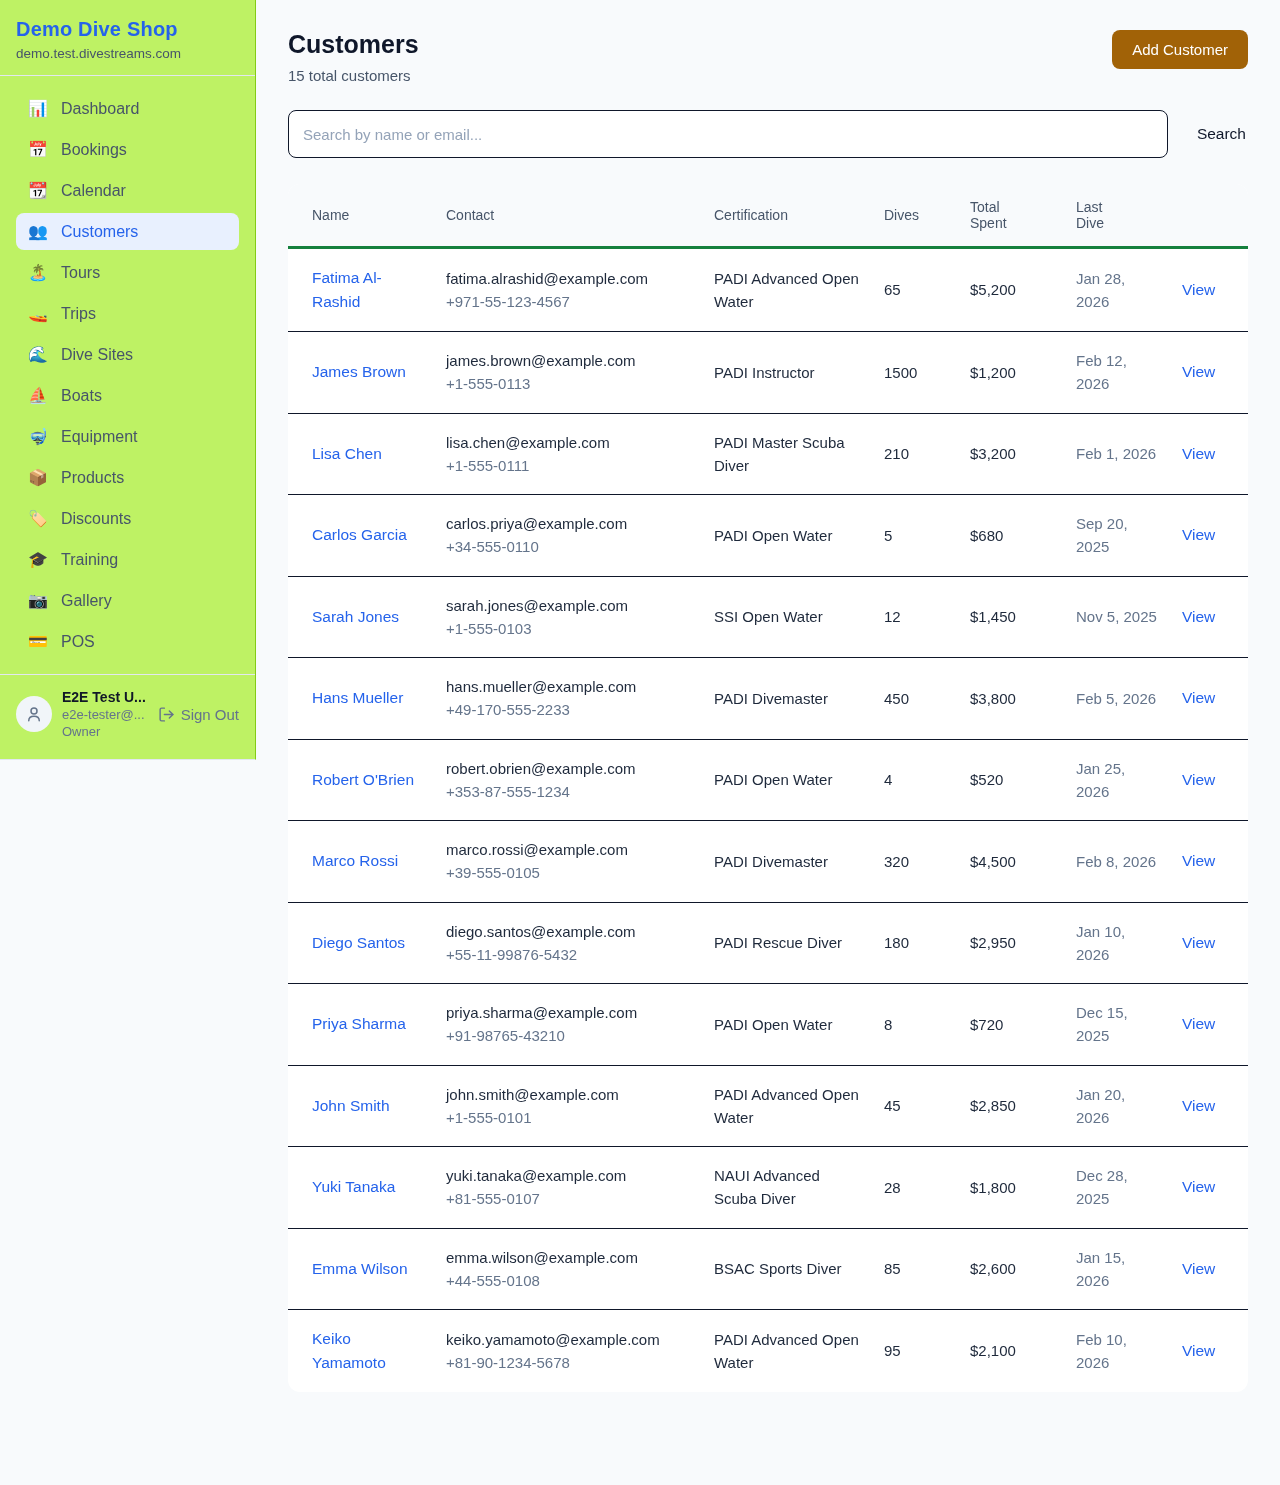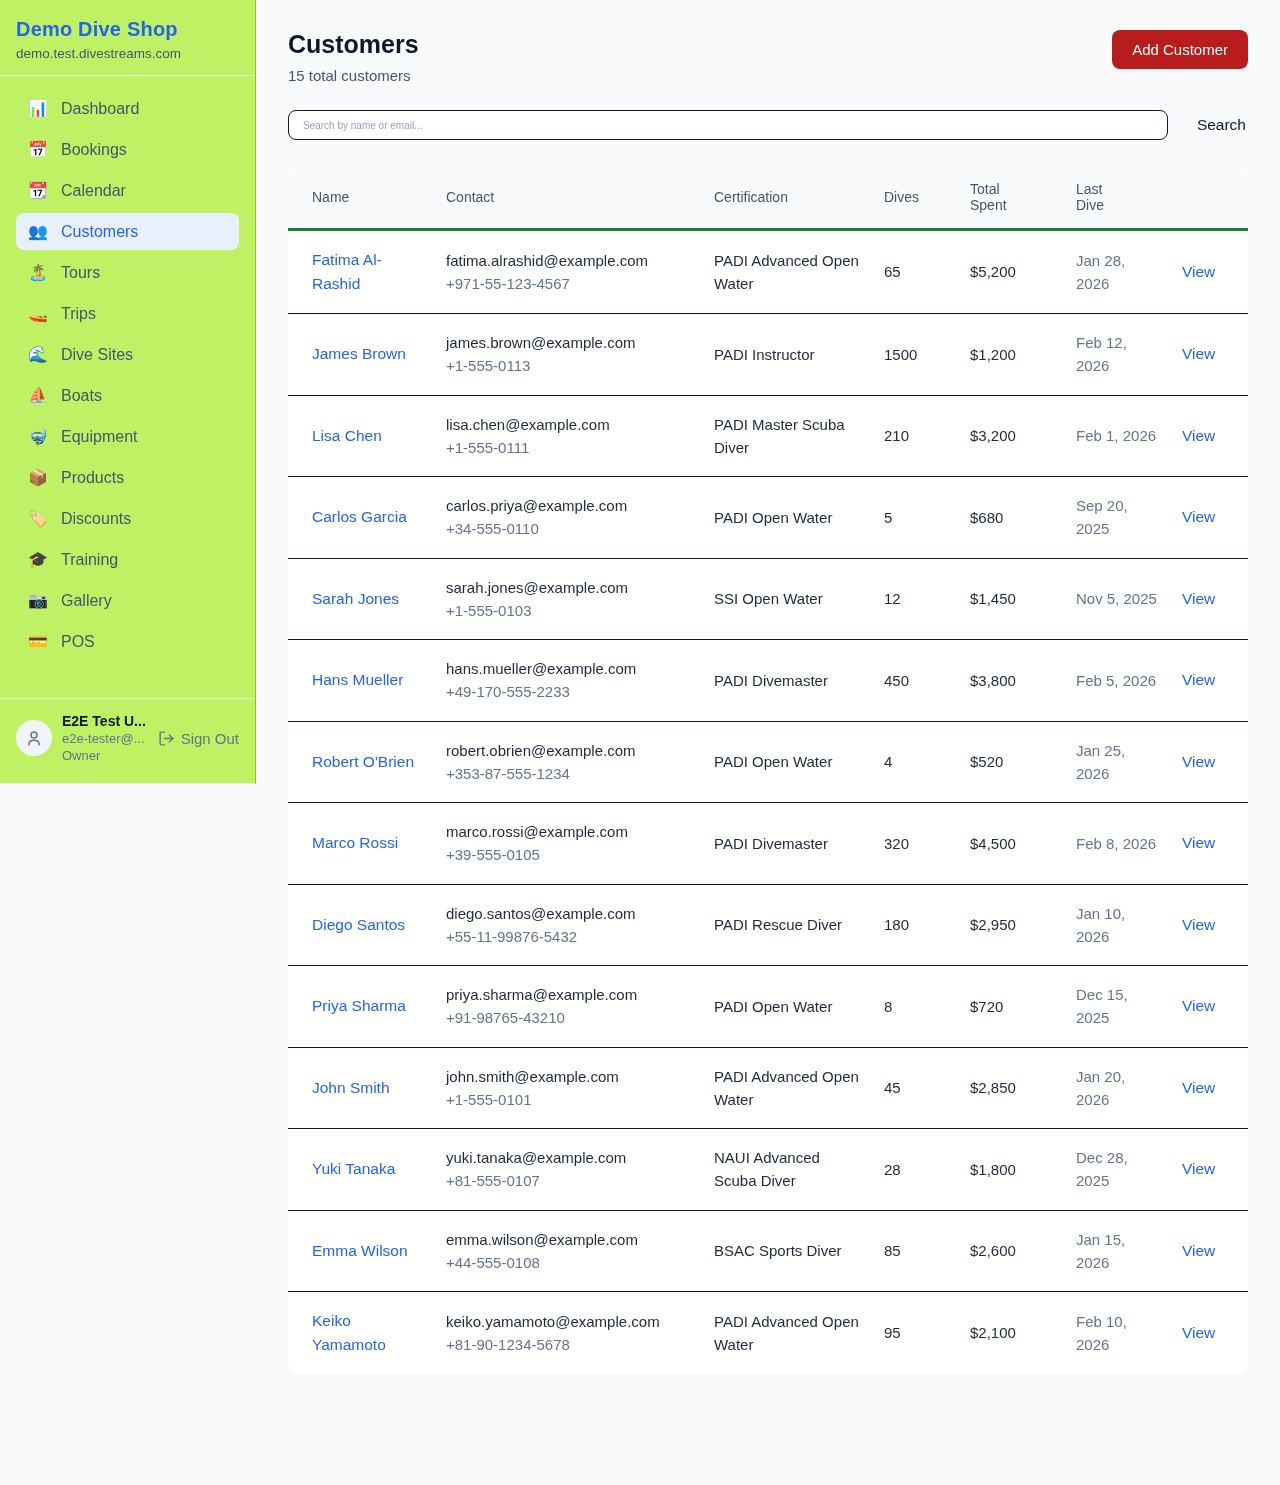--- a/index.html
+++ b/index.html
@@ -26,49 +26,49 @@
     display:flex; align-items:center; gap:13px;
     padding:9px 12px; margin-bottom:4px;
     border-radius:8px; cursor:pointer;
     color:#475569; font-size:16px;
   }
   .nav-item.active { background:#e8f0fe; color:#2563eb; }
   .nav-icon { width:20px; font-size:16px; text-align:center; }
   .side-footer {
     border-top:1px solid #e2e8f0;
     padding:14px 16px 20px 16px;
-    display:flex; align-items:center; gap:10px;margin-top:24px;
+    display:flex; align-items:center; gap:10px;
   }
   .avatar {
     width:36px; height:36px; border-radius:50%;
     background:#f1f5f9; flex:0 0 36px;
     display:flex; align-items:center; justify-content:center;
   }
   .user-meta { flex:1 1 auto; min-width:0; }
   .user-name { font-size:14px; font-weight:bold; color:#111827; }
   .user-email, .user-role { font-size:13px; color:#64748b; margin-top:2px; }
   .signout {
     display:flex; align-items:center; gap:6px;
     color:#64748b; font-size:15px; cursor:pointer; white-space:nowrap;
   }
   
   .main { flex:1 1 auto; padding:30px 32px 24px 32px; }
   .page-head { display:flex; justify-content:space-between; align-items:flex-start; }
   .page-title { font-size:25px; font-weight:bold; color:#0f172a; }
   .page-sub { font-size:15px; color:#475569; margin-top:8px; }
   .btn-primary {
-    background:#b91c1c; color:#ffffff; border:none;
+    background:#a16207; color:#ffffff; border:none;
     font-family:inherit; font-size:15px; font-weight:500;
     padding:11px 20px; border-radius:8px; cursor:pointer;
   }
   .search-row { display:flex; align-items:center; margin-top:26px; }
   .search-input {
-    flex:1 1 auto; height:30px;
+    flex:1 1 auto; height:48px;
     border:1px solid #0f172a; border-radius:8px;
-    padding:0 14px; font-family:inherit; font-size:10px;
+    padding:0 14px; font-family:inherit; font-size:15px;
     color:#404040; background:#ffffff; outline:none;
   }
   .search-input::placeholder { color:#94a3b8; }
   .btn-plain {
     background:none; border:none; cursor:pointer;
     font-family:inherit; font-size:15.5px; color:#0f172a;
     margin-left:27px; padding:6px 2px;
   }
   
   .card {

